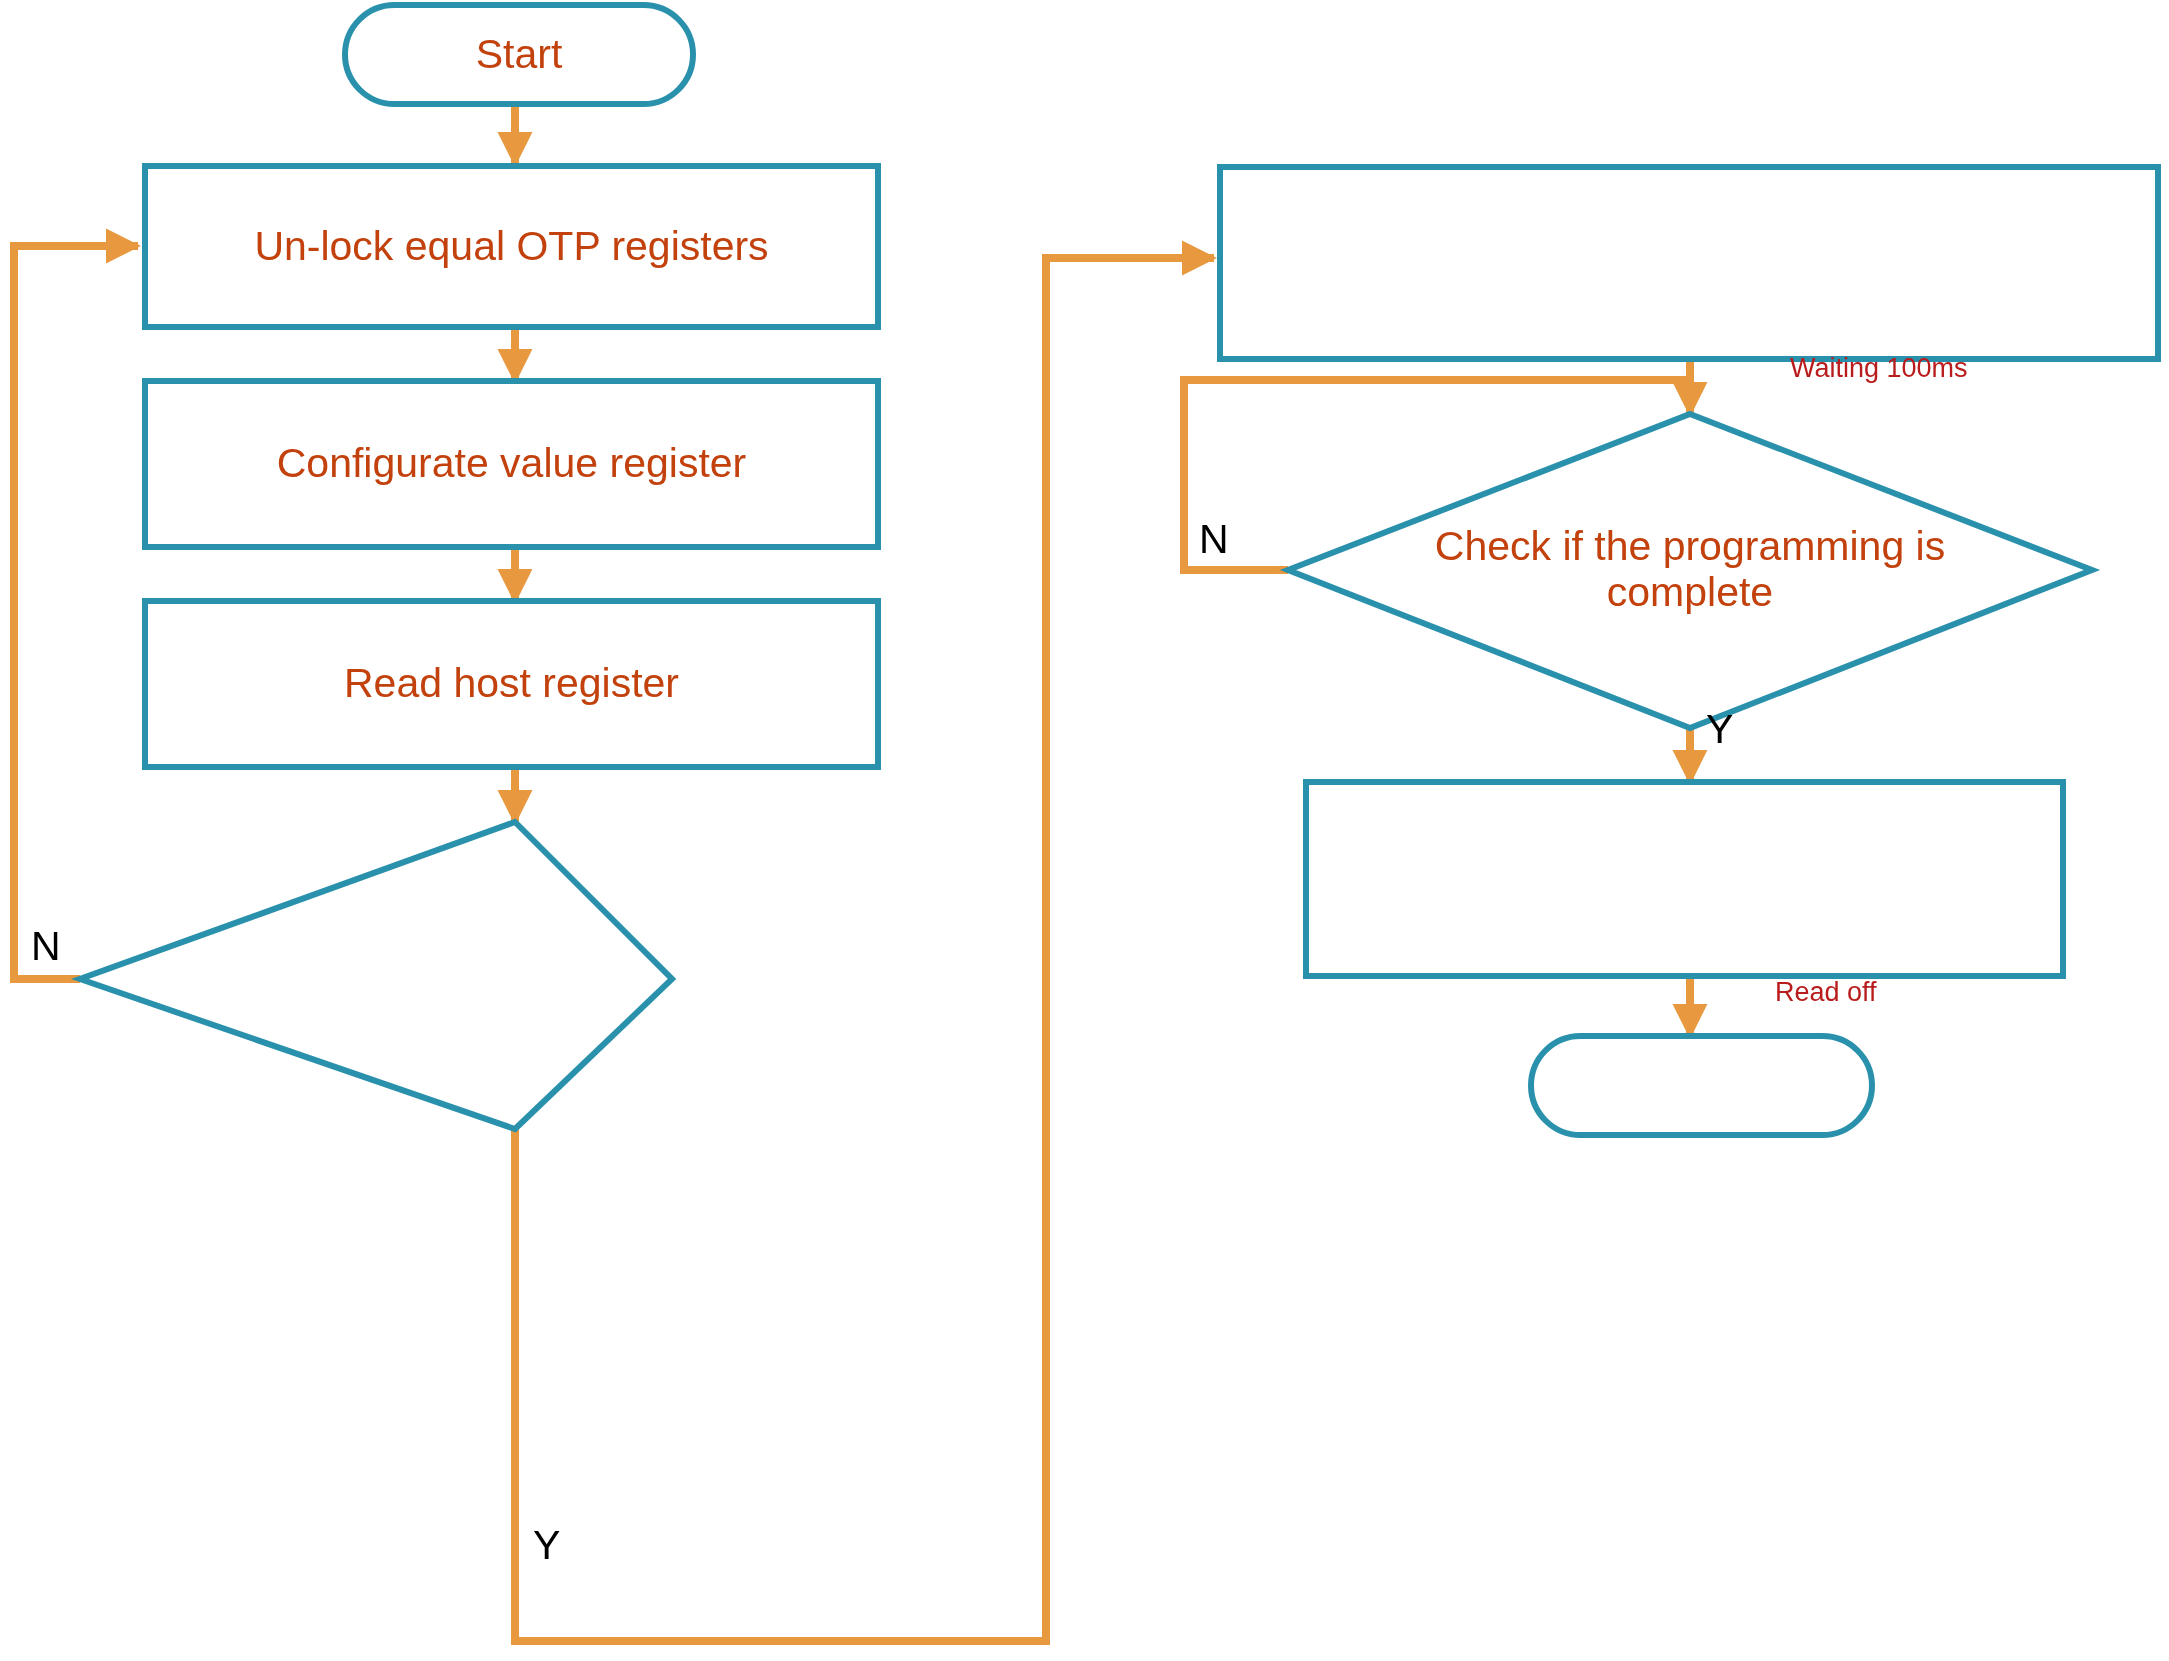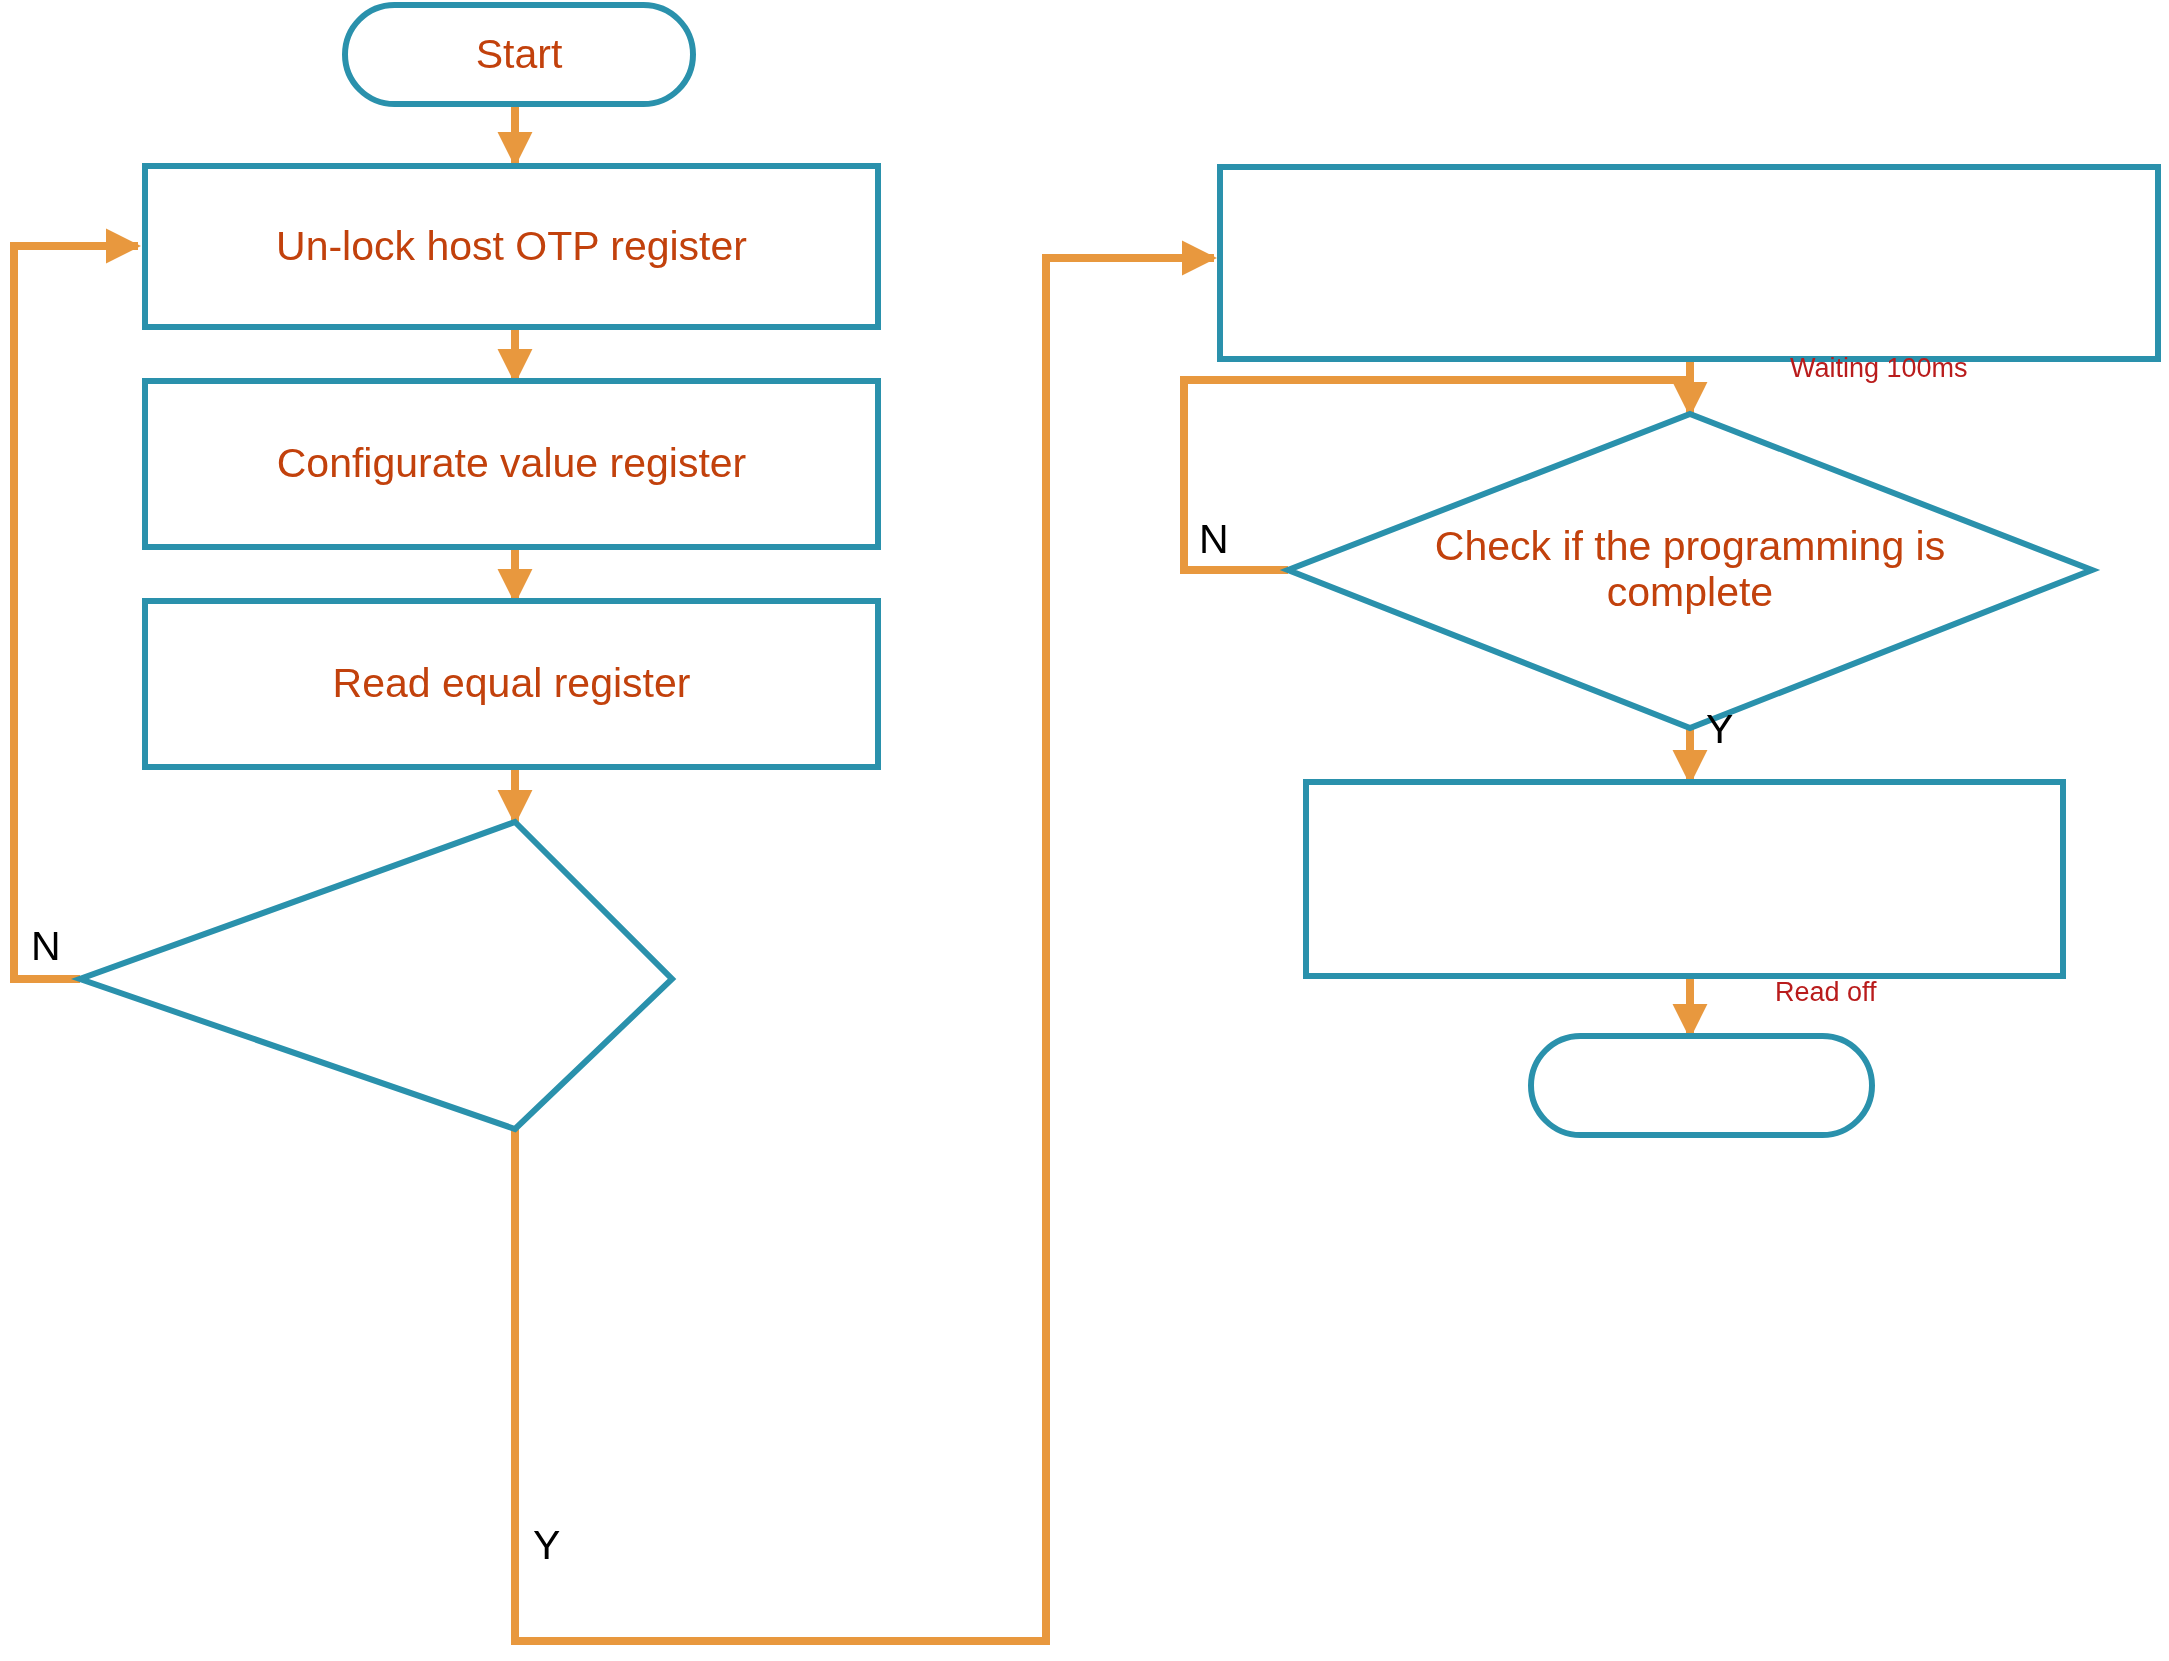--- a/index.html
+++ b/index.html
@@ -91,25 +91,25 @@
 
     <polygon points="1690,414 2092,570 1690,728 1288,570" fill="#ffffff" stroke="#2a91ac" stroke-width="6"></polygon>
 
     <rect x="1306" y="782" width="757" height="194" fill="#ffffff" stroke="#2a91ac" stroke-width="6"></rect>
 
     <rect x="1531" y="1036" width="341" height="99" rx="49.5" ry="49.5" fill="#ffffff" stroke="#2a91ac" stroke-width="6"></rect>
   </svg>
 
   <div class="node-label" style="left:345px; top:5px; width:348px; height:99px;">Start</div>
 
-  <div class="node-label" style="left:145px; top:166px; width:733px; height:161px;">Un-lock host OTP register</div>
+  <div class="node-label" style="left:145px; top:166px; width:733px; height:161px;">Un-lock equal OTP registers</div>
 
   <div class="node-label" style="left:145px; top:381px; width:733px; height:166px;">Configurate value register</div>
 
-  <div class="node-label" style="left:145px; top:601px; width:733px; height:166px;">Read equal register</div>
+  <div class="node-label" style="left:145px; top:601px; width:733px; height:166px;">Read host register</div>
 
 
 
   <div class="node-label" style="left:1410px; top:497px; width:560px; height:146px;">Check if the programming is
 complete</div>
 
 
 
   <div class="branch-label" style="left:31px; top:926px;">N</div>
 

